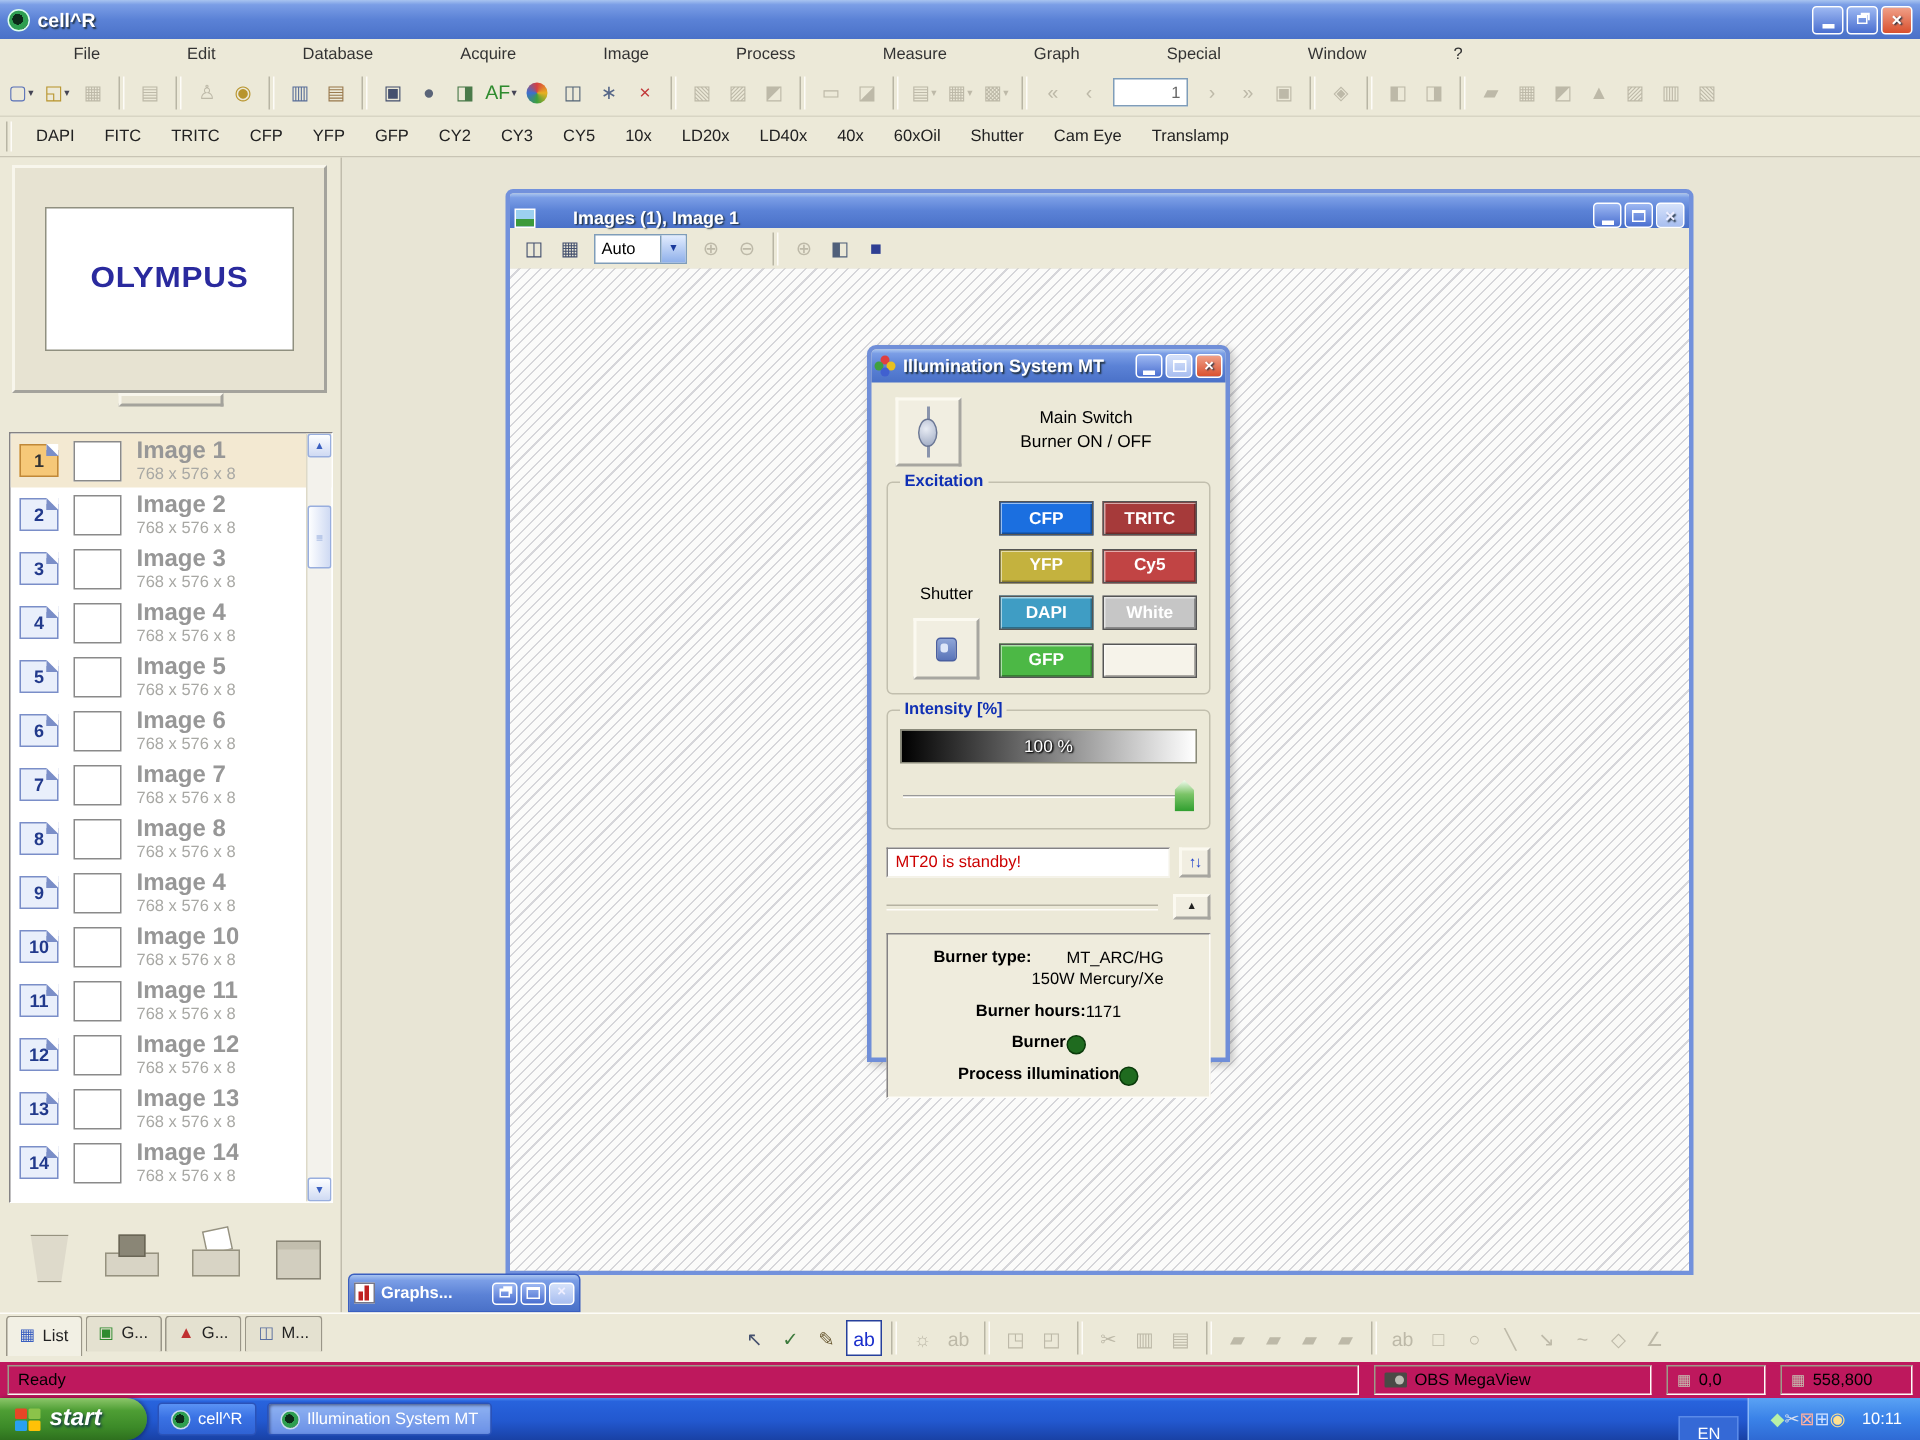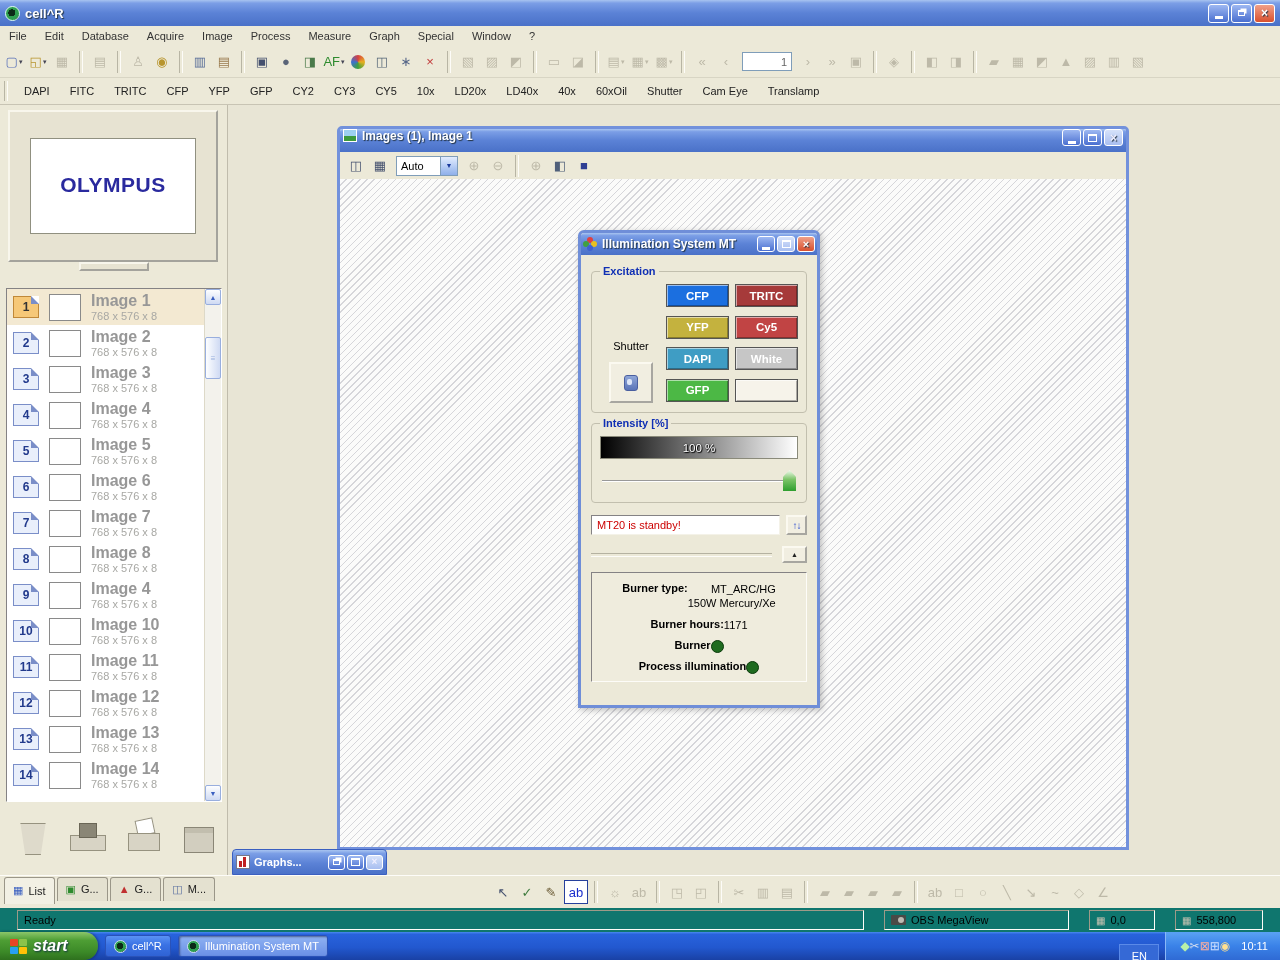--- a/index.html
+++ b/index.html
@@ -17,21 +17,21 @@
     background:linear-gradient(180deg,#9db8f2,#4a6fd0);box-sizing:border-box;}
   .wbtn.close{background:linear-gradient(180deg,#f0a088,#d9502e);}
   .wbtn.pale{background:linear-gradient(180deg,#d6e2fa,#a8bef0);color:#eef;}
   .gl-min{display:block;width:8px;height:3px;background:#fff;margin-top:9px;}
   .gl-max{display:block;width:9px;height:8px;border:1px solid #fff;border-top:2px solid #fff;box-sizing:border-box;}
   .gl-restore{display:block;width:7px;height:6px;border:1px solid #fff;border-top:2px solid #fff;box-sizing:border-box;
     box-shadow:2px -2px 0 -0.5px #fff;}
   
   .menubar{position:absolute;left:0;top:26px;width:1280px;height:20px;background:#ece9d8;display:flex;
     align-items:center;border-bottom:1px solid #fff;}
-  .menu-item{padding:2px 9px;color:#333;}
+  .menu-item{padding:2px 9px;color:#333;margin-left:40px;}
   .toolbar1{position:absolute;left:0;top:46px;width:1280px;height:32px;background:#ece9d8;display:flex;
     align-items:center;border-bottom:1px solid #d8d5c4;padding-left:2px;box-sizing:border-box;}
   .tb-group{display:flex;align-items:center;}
   .tb-item{min-width:22px;height:22px;display:flex;align-items:center;justify-content:center;margin:0 1px;}
   .tb-item .glyph{font-size:13px;line-height:1;}
   .tb-item.disabled .glyph{color:#bdb9a8 !important;}
   .tb-item .dd{display:none;font-size:7px;color:#445;margin-left:1px;}
   .tb-item.hasdd .dd{display:block;}
   .tb-item.disabled .dd{color:#bdb9a8;}
   .tb-item.sep{min-width:2px;width:2px;height:22px;margin:0 5px;border-left:1px solid #b8b5a4;border-right:1px solid #fdfcf8;}
@@ -79,23 +79,23 @@
   .drive-body{position:absolute;left:0;top:18px;width:36px;height:16px;background:#d8d4c5;border:1px solid #96927f;box-sizing:border-box;}
   .drive-fd{position:absolute;left:9px;top:6px;width:16px;height:13px;background:#8a8676;border:1px solid #6a6656;}
   .printer-body{position:absolute;left:2px;top:16px;width:32px;height:18px;background:#d8d4c5;border:1px solid #96927f;box-sizing:border-box;}
   .printer-paper{position:absolute;left:10px;top:2px;width:16px;height:14px;background:#fff;border:1px solid #96927f;transform:rotate(-12deg);}
   .db-body{position:absolute;left:2px;top:10px;width:30px;height:26px;background:#d2cebf;border:1px solid #8a8676;
     box-shadow:inset 0 5px 0 #c2beae;box-sizing:border-box;}
   
   .mdi{position:absolute;left:228px;top:105px;width:1052px;height:770px;background:#e8e5d5;}
   .imgwin{position:absolute;left:109px;top:21px;width:792px;height:724px;border:3px solid #7291dc;
     border-radius:5px 5px 0 0;box-sizing:border-box;background:#ece9d8;}
-  .iw-title{height:23px;display:flex;align-items:flex-start;padding:0 3px;color:#fff;font-weight:bold;font-size:12px;
+  .iw-title{height:23px;display:flex;align-items:flex-end;padding:0 3px;color:#fff;font-weight:bold;font-size:12px;
     text-shadow:1px 1px 1px #234;background:linear-gradient(180deg,#a8c4f0 0%,#7b9ee6 12%,#5b82d6 50%,#4a71c8 100%);
-    border-radius:2px 2px 0 0;}
+    border-radius:2px 2px 0 0;gap:20px;}
   .pic-icon{width:14px;height:13px;border:1px solid #fff;box-sizing:border-box;margin-right:5px;
     background:linear-gradient(180deg,#9cd0f0 0 55%,#3c9a3c 55%);flex:0 0 auto;}
   .iw-btn{width:19px;height:17px;}
   .iw-toolbar{height:27px;background:#ece9d8;border-bottom:1px solid #d0ccbc;display:flex;align-items:center;padding-left:4px;}
   .combo{width:62px;height:20px;background:#fff;border:1px solid #7f9db9;display:flex;align-items:center;
     box-sizing:border-box;margin:0 4px;}
   .combo-txt{flex:1;padding-left:4px;}
   .combo-arrow{width:17px;height:18px;background:linear-gradient(180deg,#e2ecfe,#8fb0ea);border-left:1px solid #7f9db9;
     color:#1a3a9c;font-size:7px;display:flex;align-items:center;justify-content:center;box-sizing:border-box;}
   .iw-content{position:absolute;left:0;top:50px;right:0;bottom:0;
@@ -163,22 +163,22 @@
   
   .bottombar{position:absolute;left:0;top:875px;width:1280px;height:33px;background:#ece9d8;border-top:1px solid #fdfcf8;
     display:flex;align-items:center;box-sizing:border-box;}
   .tabs-zone{display:flex;align-items:flex-start;height:100%;padding-left:4px;padding-top:1px;}
   .tab{height:24px;padding:2px 8px;margin-right:2px;display:flex;align-items:center;gap:5px;background:#e4e1d0;
     border:1px solid #9a9688;border-bottom:none;border-radius:3px 3px 0 0;box-sizing:border-box;color:#222;}
   .tab.active{background:#f2f0e4;height:27px;font-weight:normal;}
   .tab .ticon{font-size:11px;line-height:1;}
   .bt-icons{margin-left:auto;display:flex;align-items:center;margin-right:165px;}
   
-  .statusbar{position:absolute;left:0;top:908px;width:1280px;height:24px;background:#0f766e;display:flex;
-    align-items:stretch;padding:2px 17px;box-sizing:border-box;gap:20px;}
+  .statusbar{position:absolute;left:0;top:908px;width:1280px;height:24px;background:#be185d;display:flex;
+    align-items:stretch;padding:2px 5px;box-sizing:border-box;gap:10px;}
   .panel{border:1px solid;border-color:#9d9a88 #fdfcf8 #fdfcf8 #9d9a88;display:flex;align-items:center;
     padding:0 6px;box-sizing:border-box;gap:5px;}
   .panel.grow{flex:1;}
   .cam-icon{position:relative;width:15px;height:10px;background:#4a4a46;border-radius:1px;}
   .cam-icon::after{content:"";position:absolute;right:2px;top:2px;width:6px;height:6px;border-radius:50%;background:#bcbcb4;}
   .faint{color:#c6c2b2;font-size:10px;}
   
   .taskbar{position:absolute;left:0;top:932px;width:1280px;height:28px;display:flex;align-items:center;
     background:linear-gradient(180deg,#4a8af0 0%,#2863dd 8%,#2258cf 55%,#1941a5 100%);}
   .startbtn{height:28px;width:98px;display:flex;align-items:center;gap:6px;padding-left:10px;box-sizing:border-box;
@@ -725,20 +725,29 @@
             <i class="gl-min"></i>
           </span>
         <span class="wbtn dlg-btn pale">
             <i class="gl-max"></i>
           </span>
         <span class="wbtn dlg-btn close">×</span>
       </span>
     </div>
     <div class="dlg-body">
 
+      <div class="mainswitch-row">
+        <span class="raised switch-btn">
+          <span class="switch-gfx"></span>
+        </span>
+        <span class="mainswitch-text">
+          <div>Main Switch</div>
+          <div>Burner ON / OFF</div>
+        </span>
+      </div>
 
       <div class="groupbox">
         <span class="grouplabel">Excitation</span>
         <div class="exc-inner">
           <div class="exc-left">
             <span class="shutter-label">Shutter</span>
             <span class="raised shutter-btn">
               <span class="shutter-gfx"></span>
             </span>
           </div>

